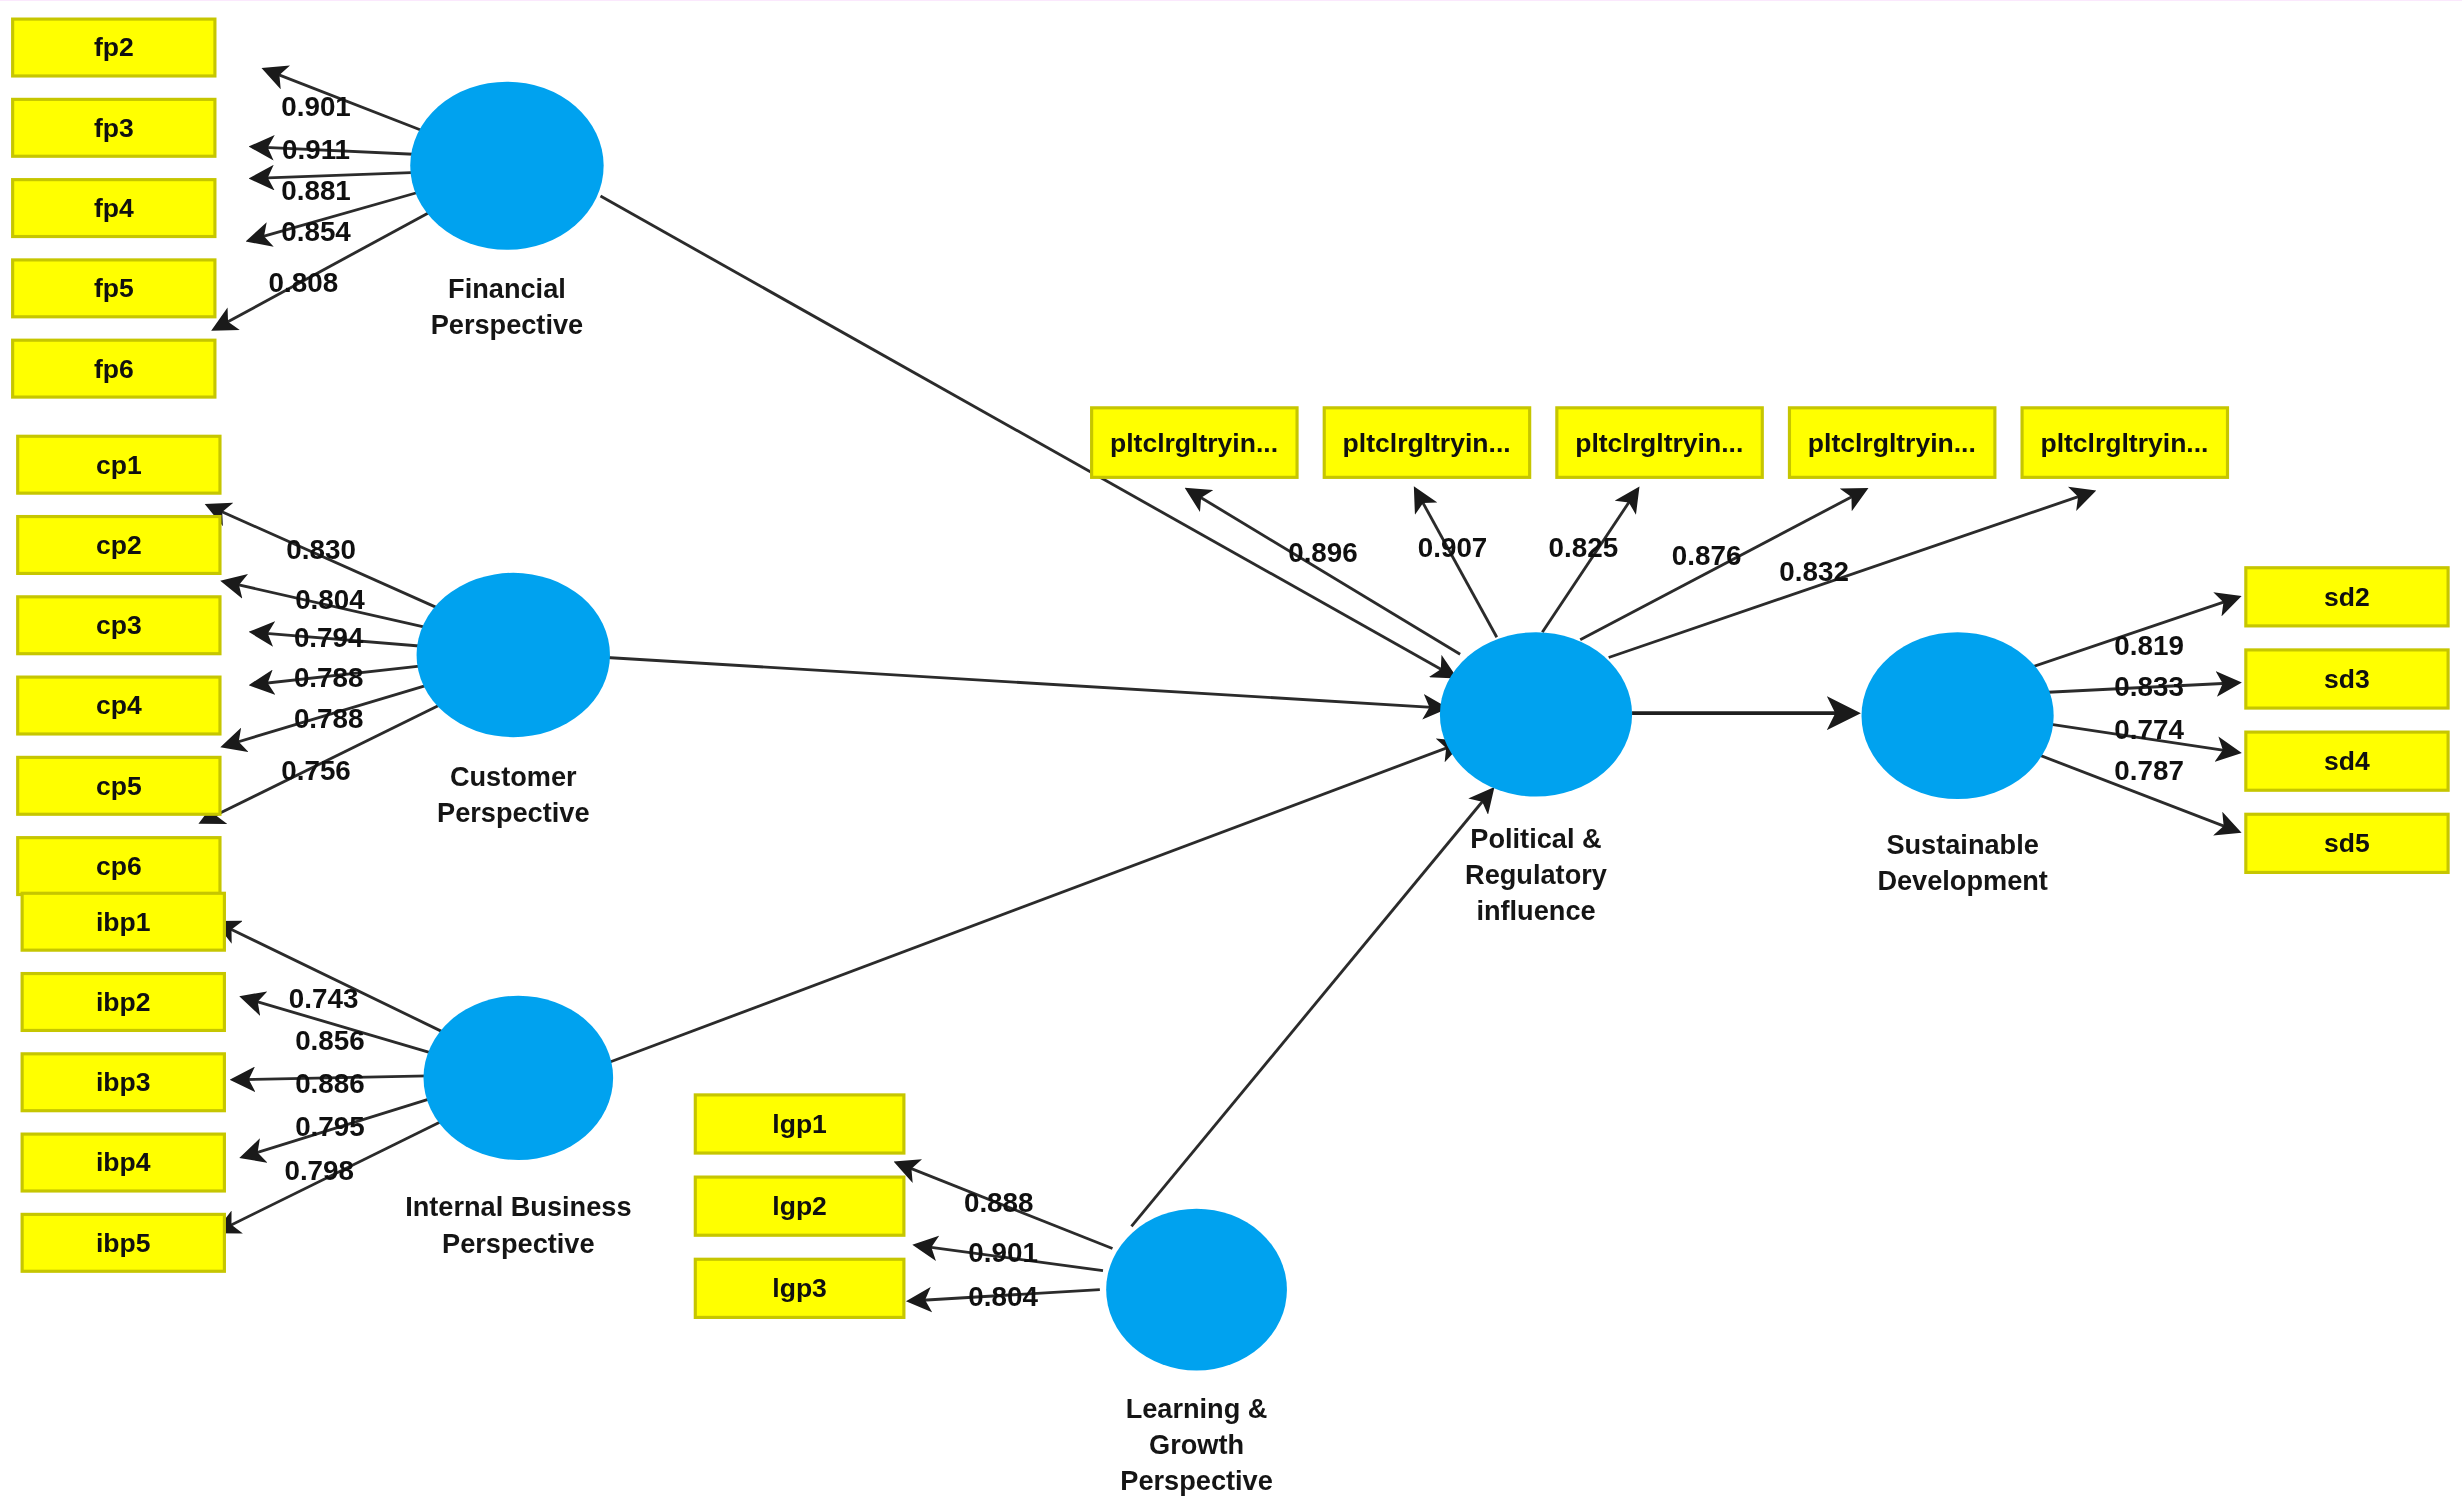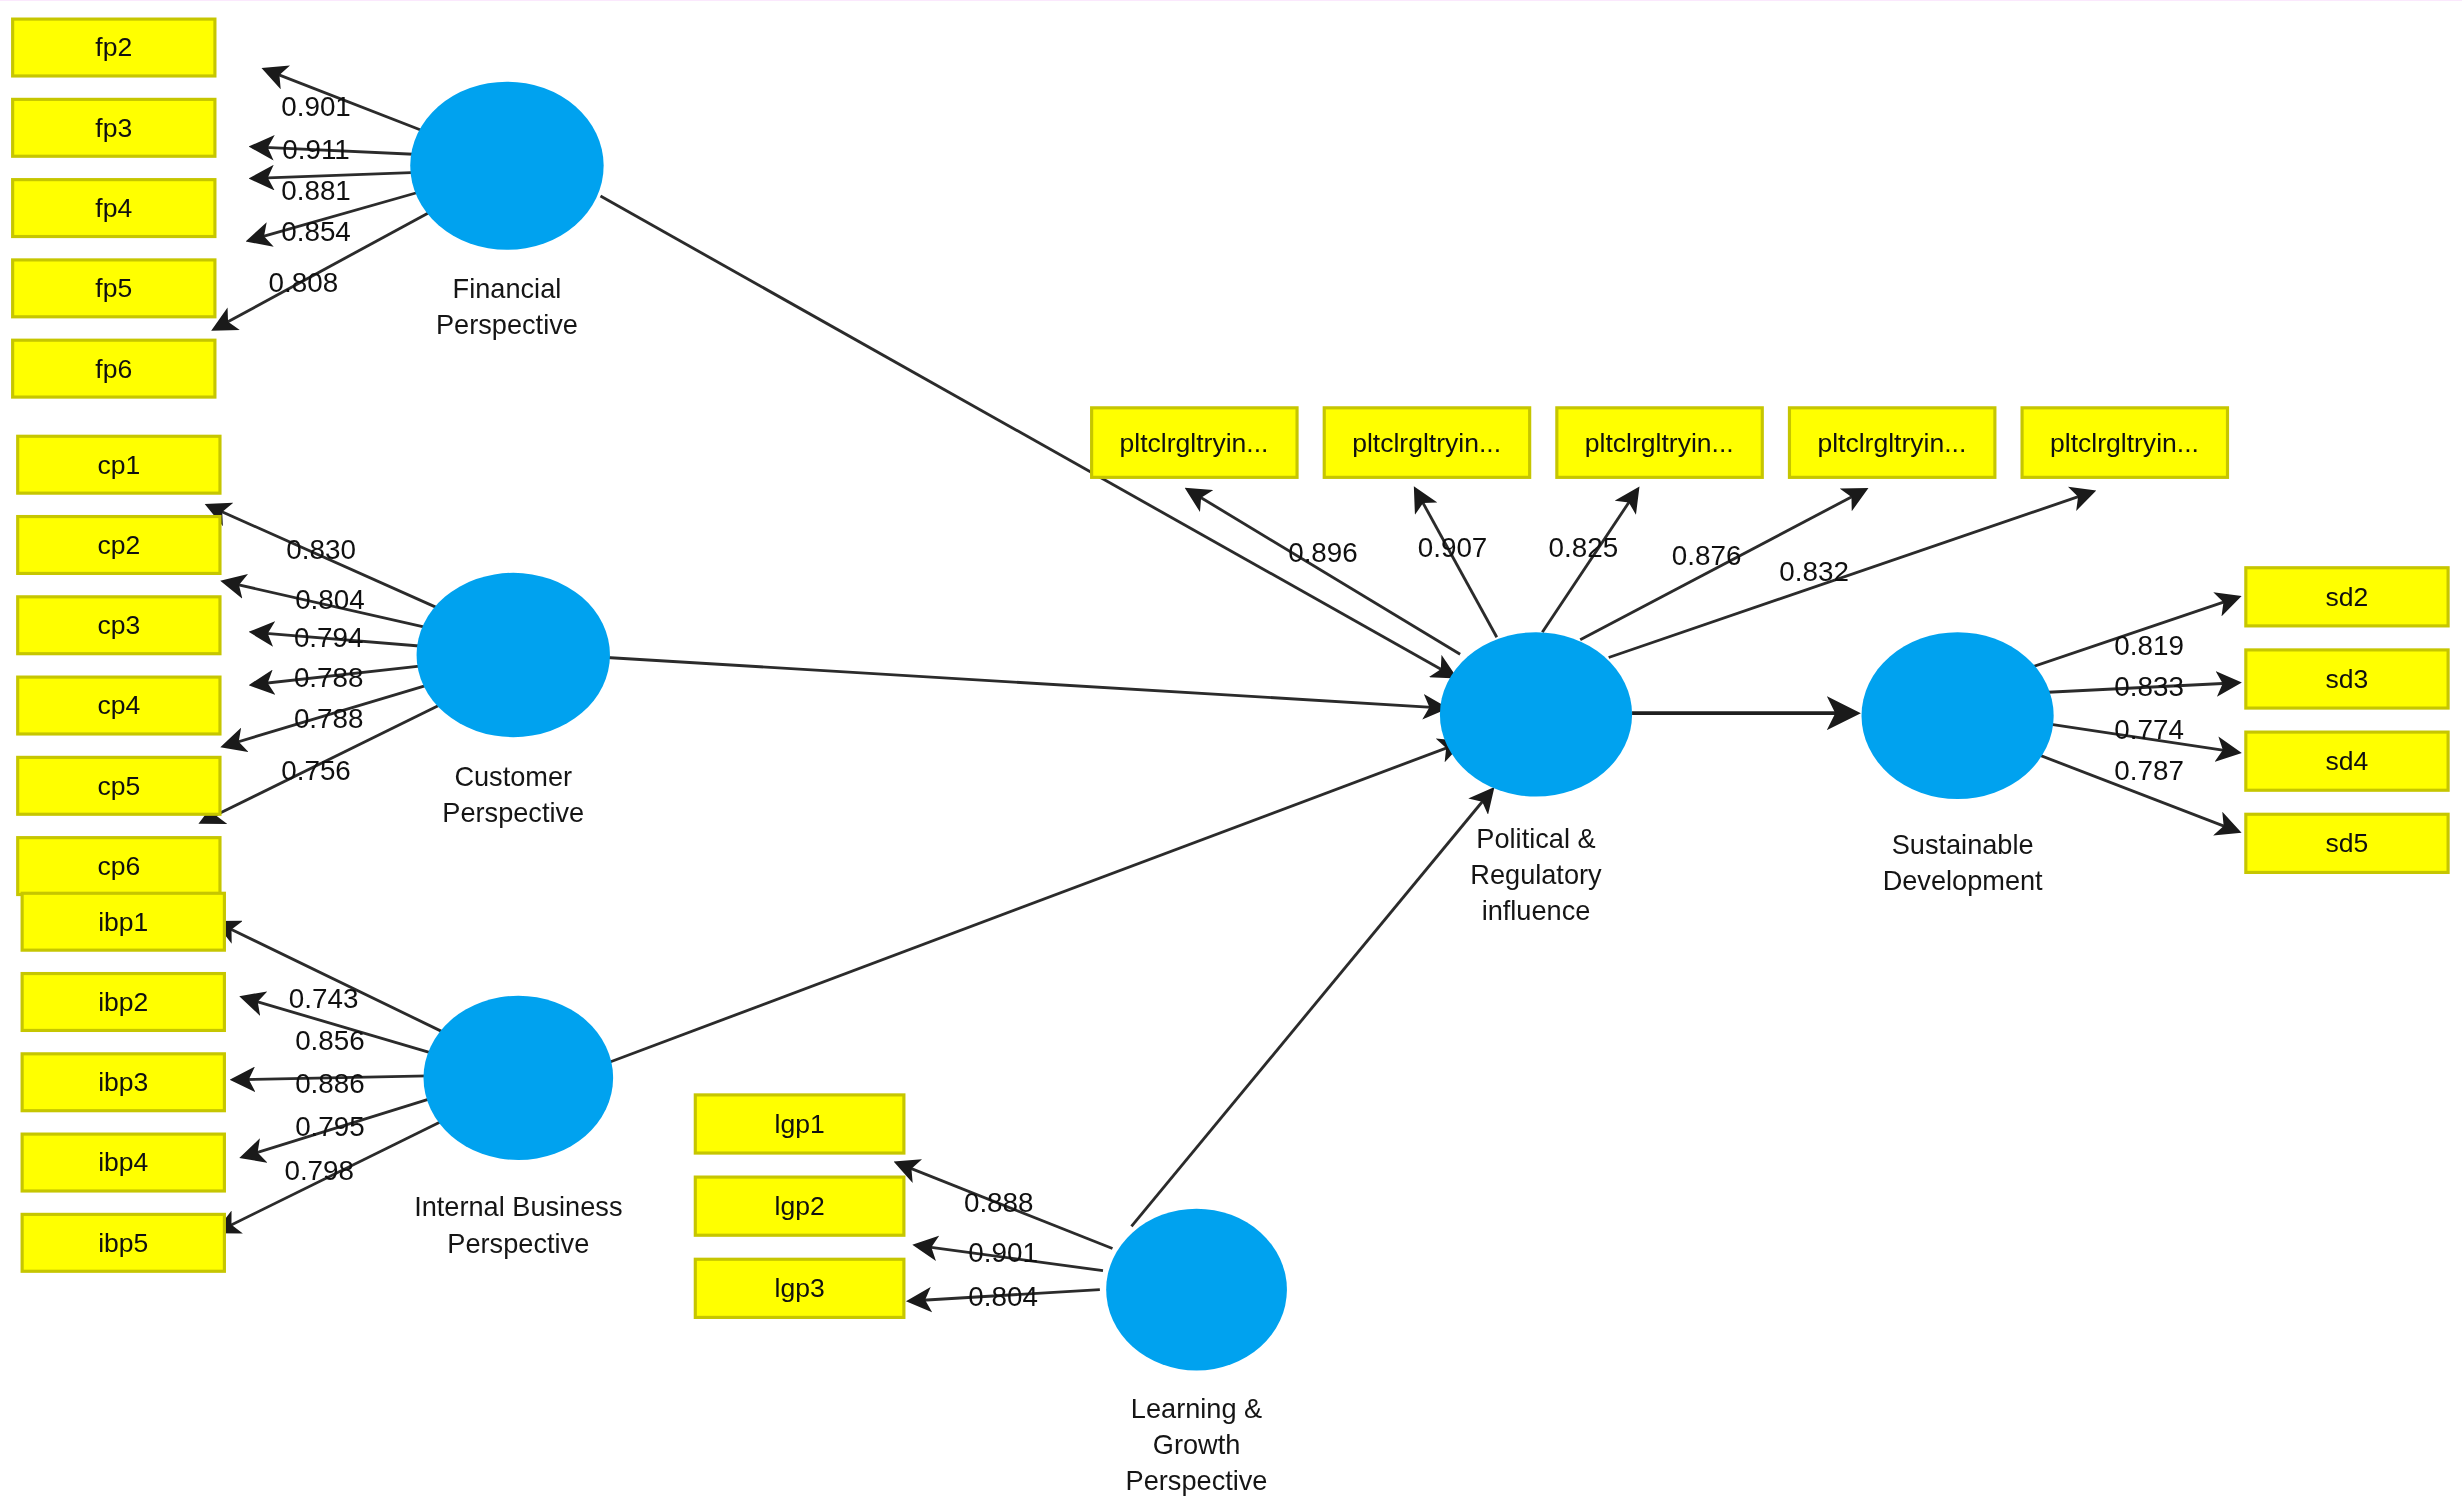--- a/index.html
+++ b/index.html
@@ -7,20 +7,21 @@
     padding: 0;
     background: #ffffff;
   }
   #canvas-wrap {
     position: relative;
     width: 2462px;
     height: 1504px;
     background: #d946ef;
     overflow: hidden;
     font-family: "Liberation Sans", sans-serif;
+    font-weight: bold;
   }
   svg#diagram {
     position: absolute;
     top: 0; left: 0;
     width: 2462px;
     height: 1504px;
     display: block;
   }
   .ind-rect {
     fill: #FFFF00;

